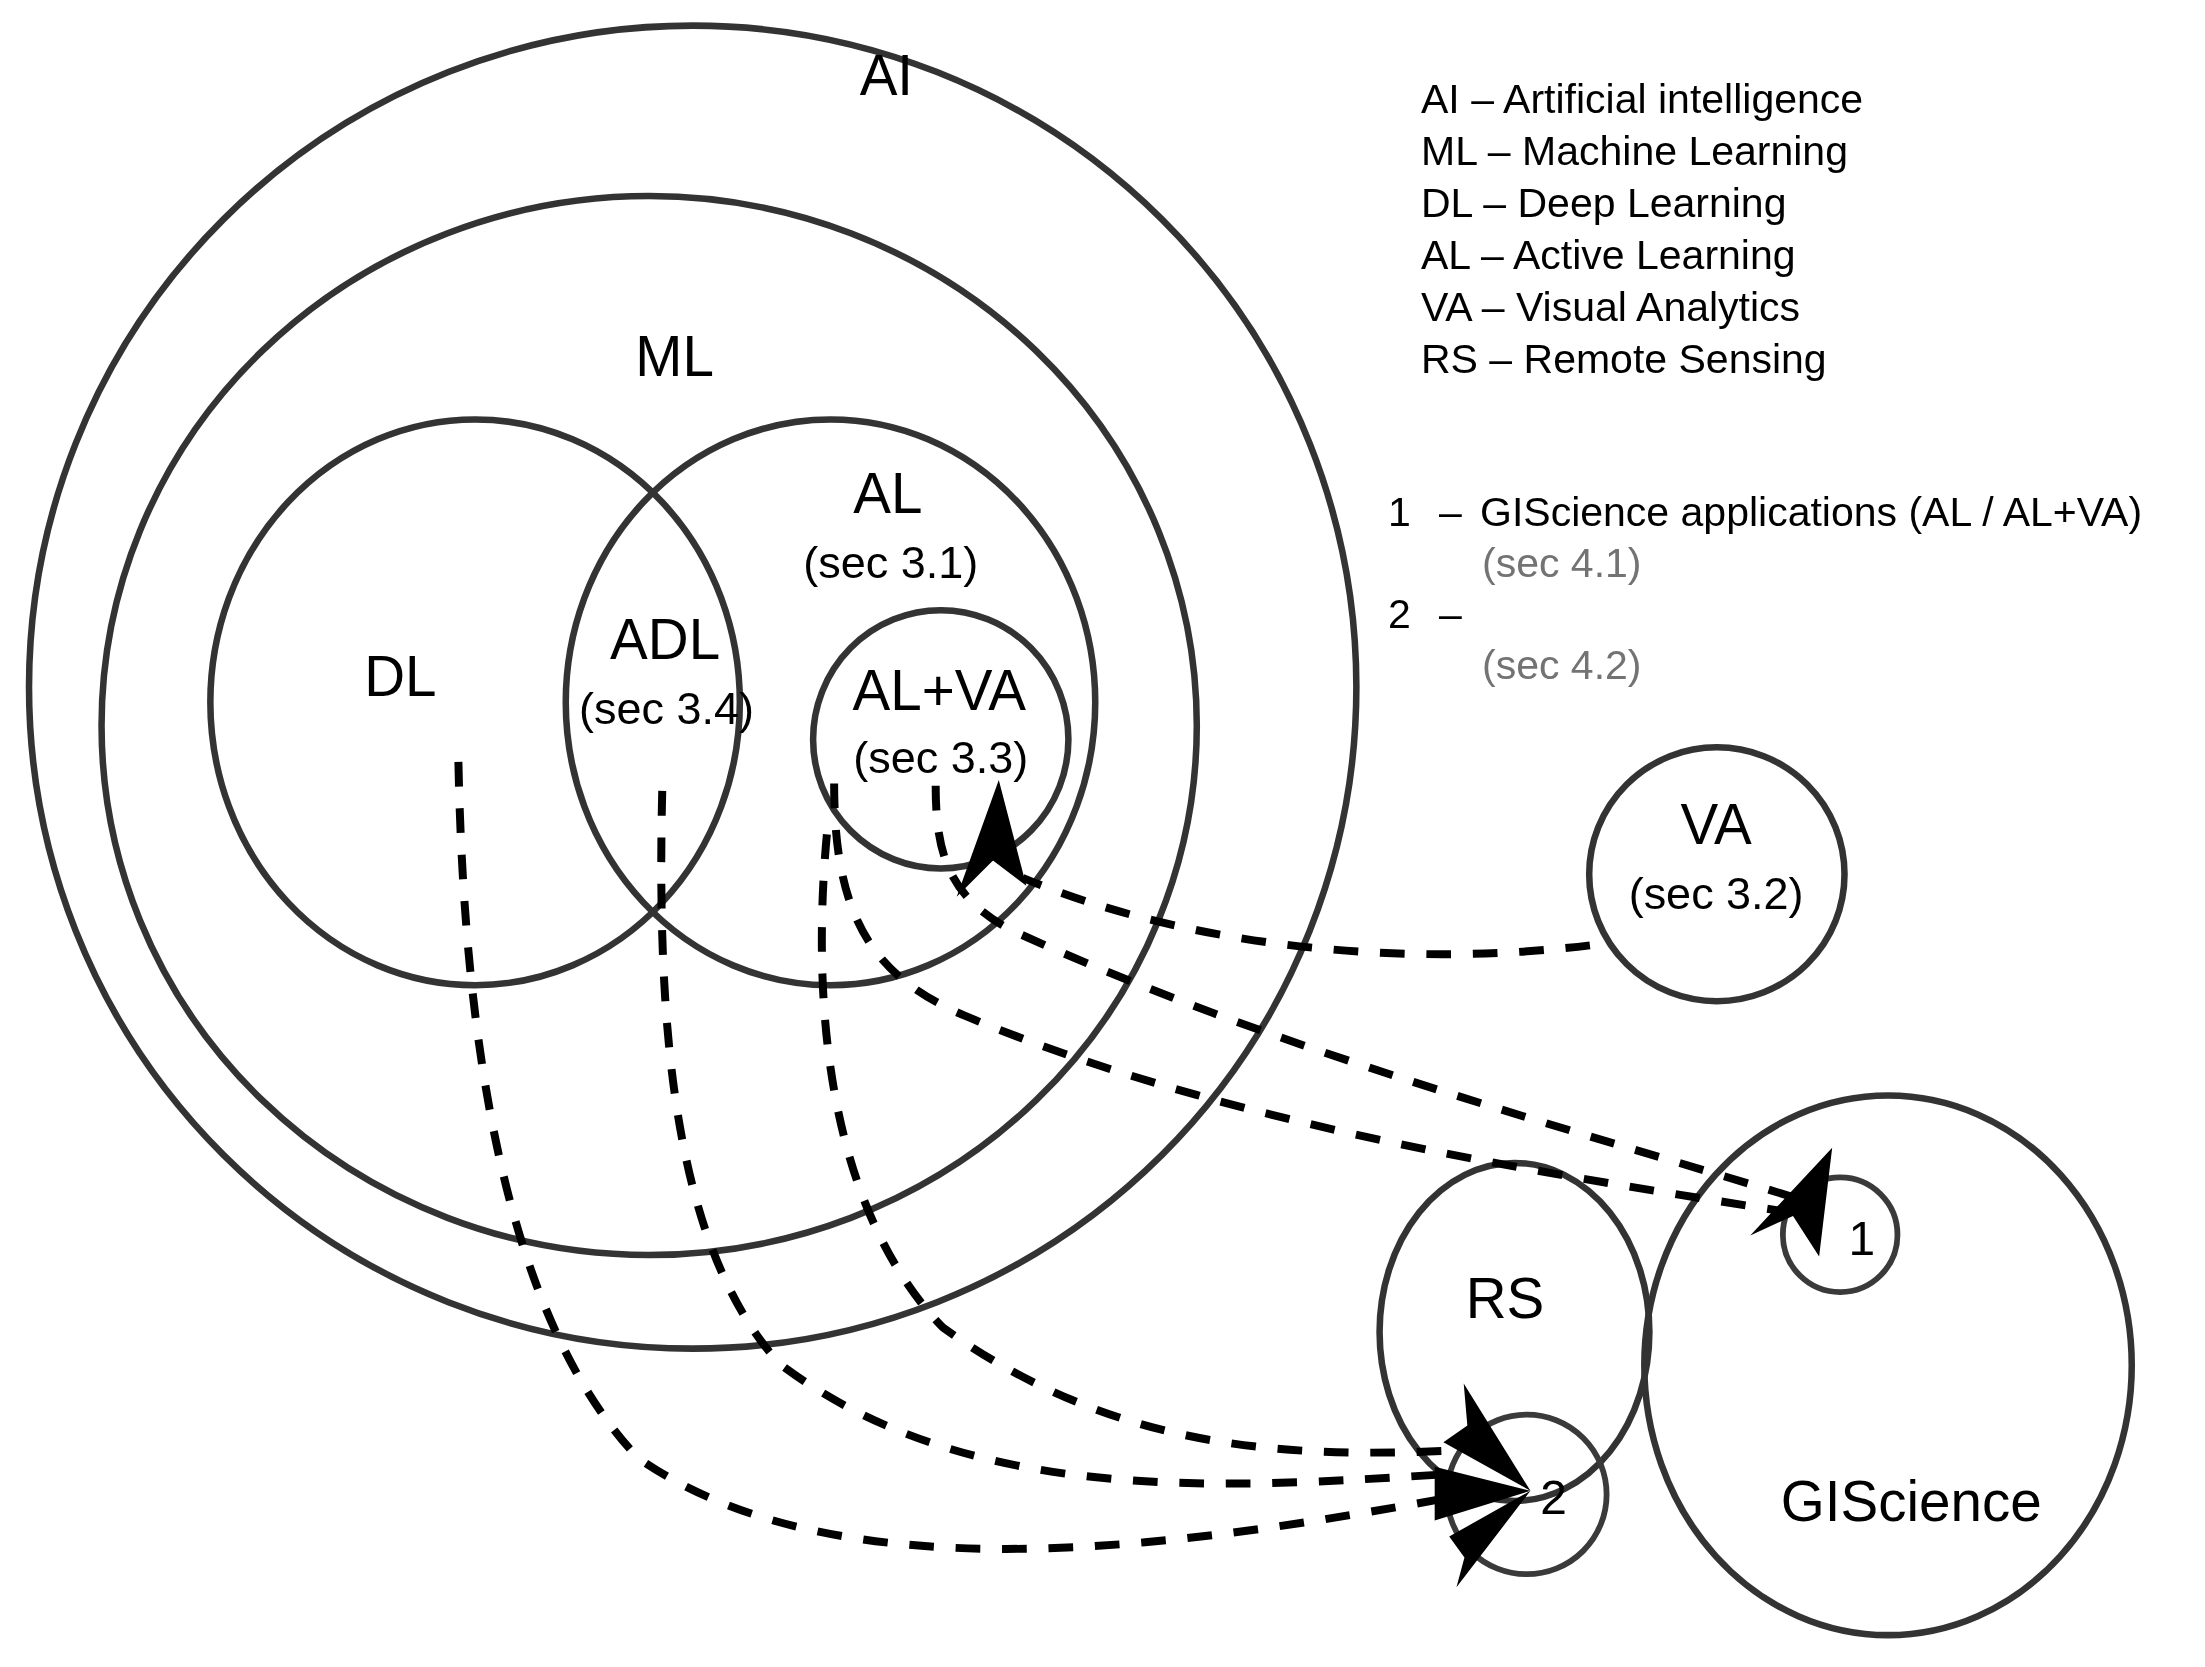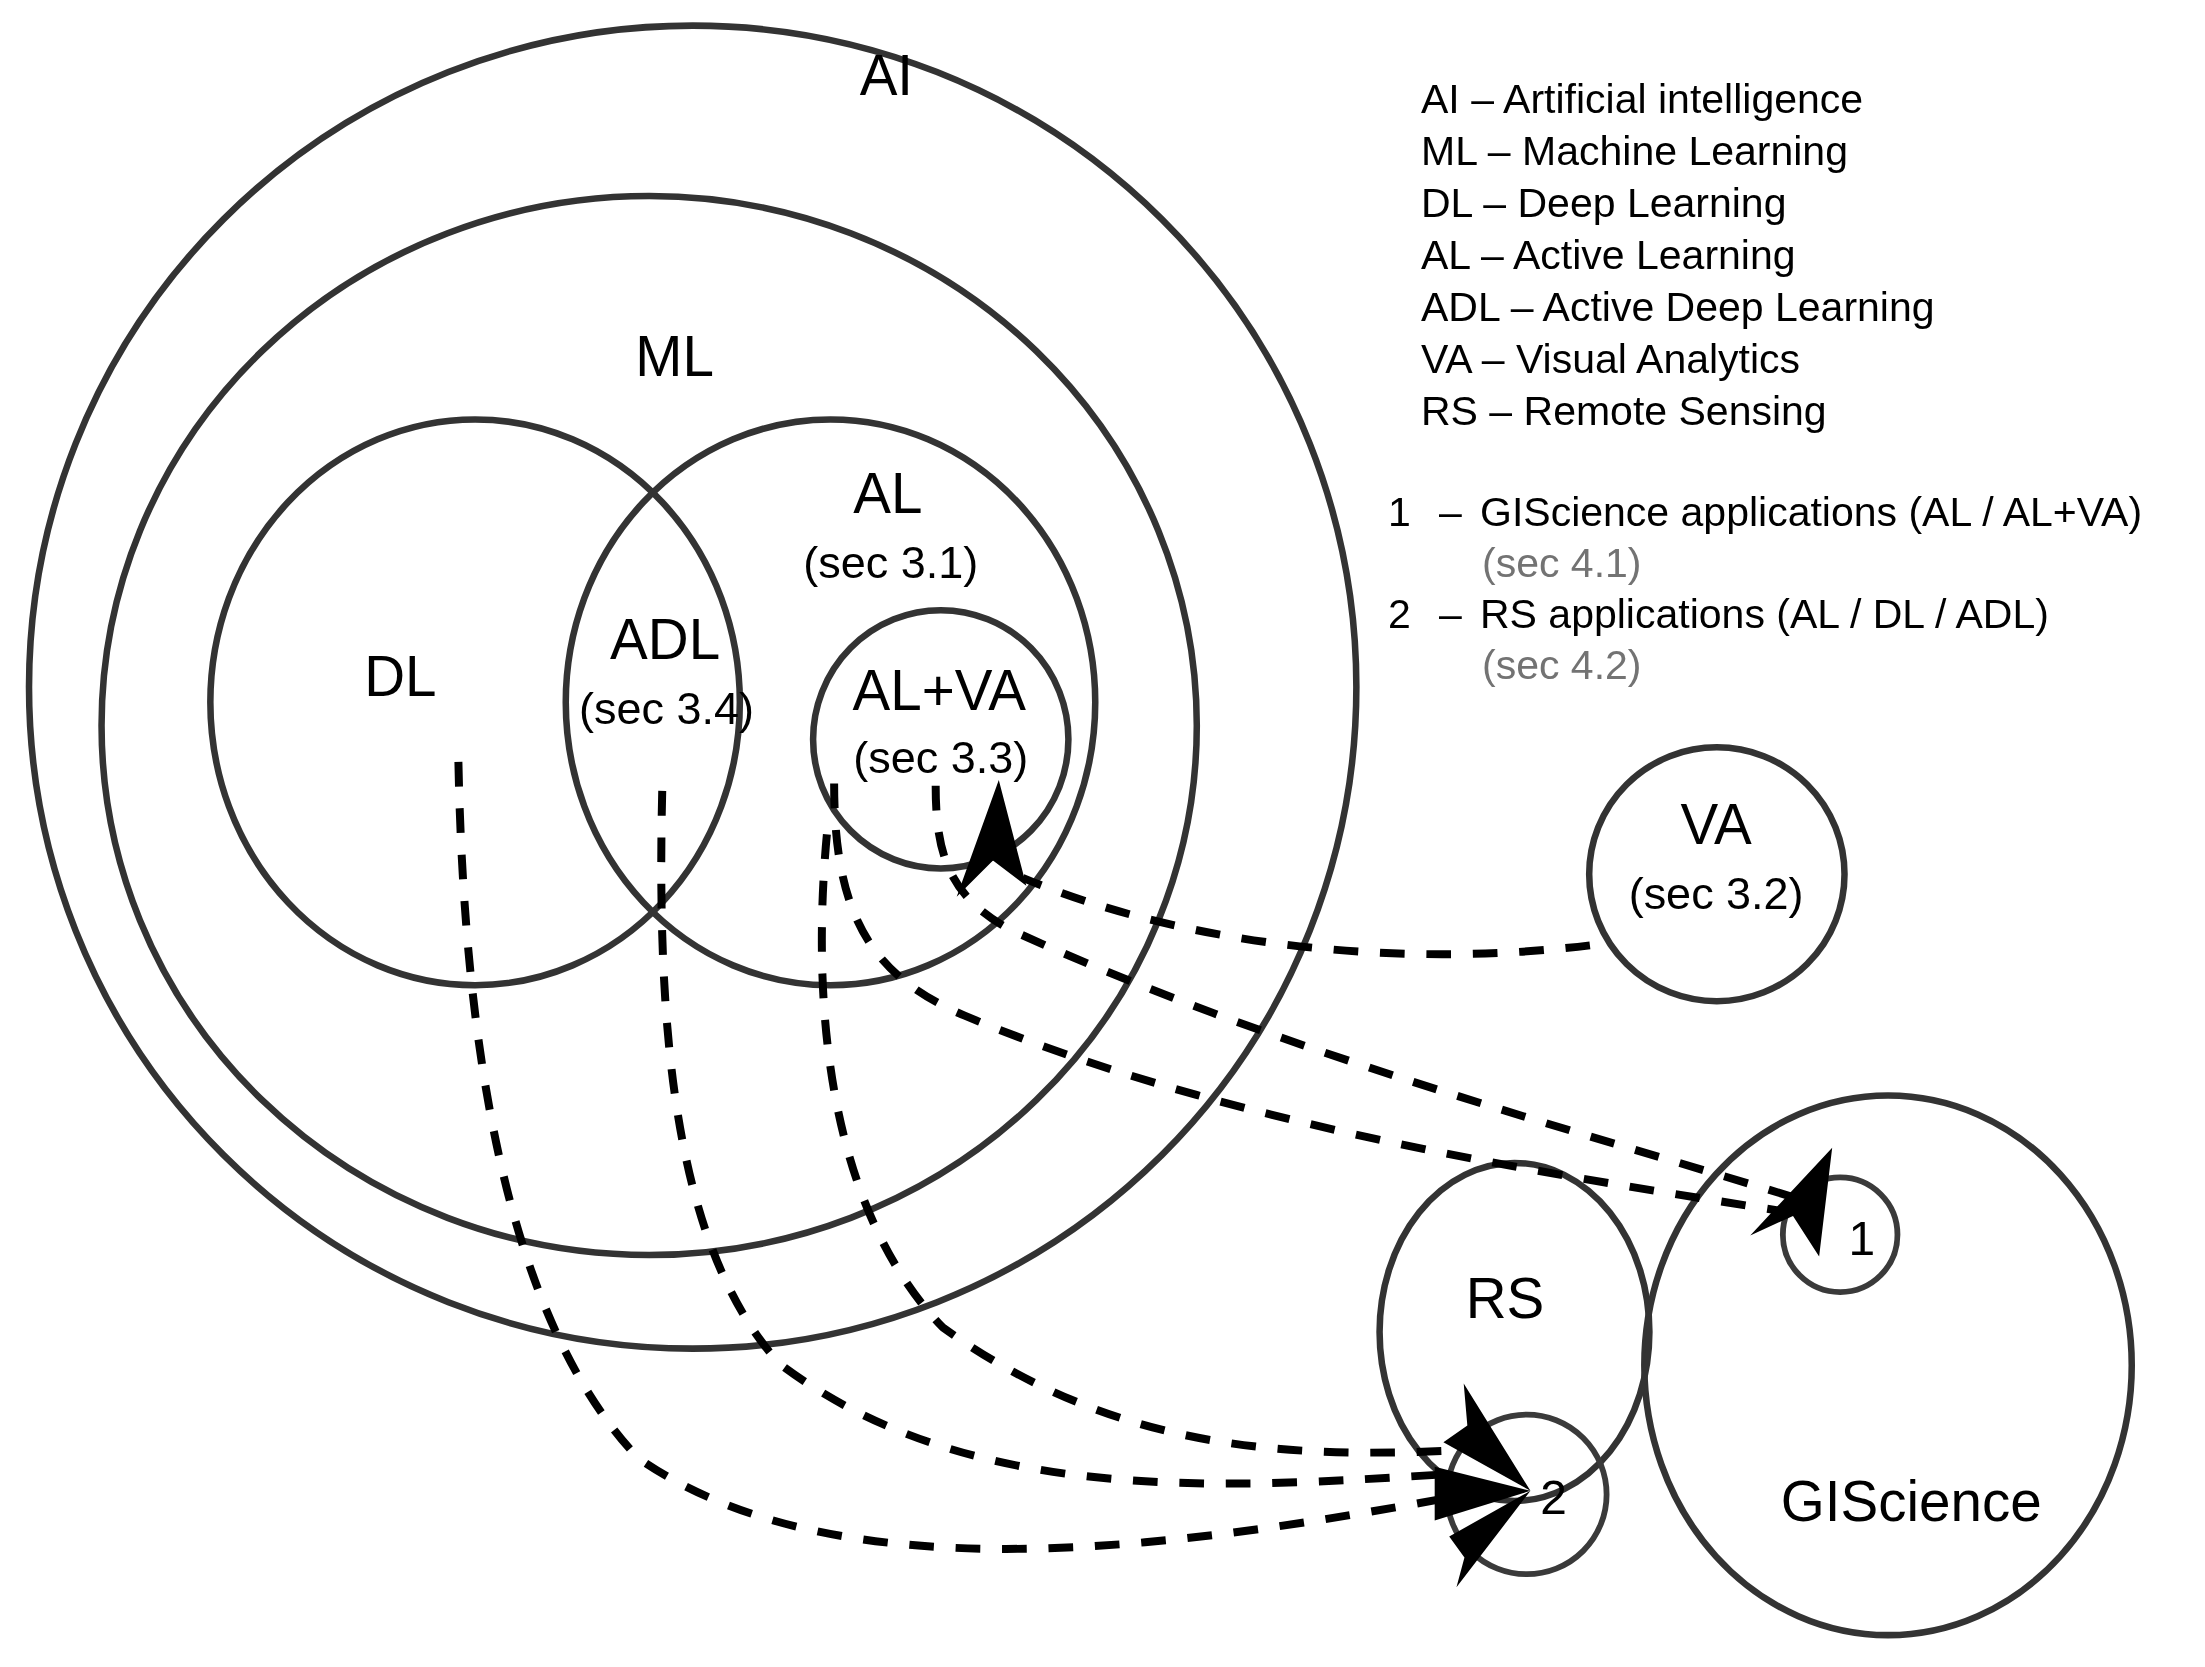--- a/index.html
+++ b/index.html
@@ -185,34 +185,32 @@
 
     <text class="venn-label label-num" x="2142" y="2070">2</text>
 
   </svg>
 
   <div id="legend-block">
     <div class="legend-line">AI – Artificial intelligence</div>
     <div class="legend-line">ML – Machine Learning</div>
     <div class="legend-line">DL – Deep Learning</div>
     <div class="legend-line">AL – Active Learning</div>
-    <div class="legend-line">ADL – Active Deep Learning</div>
     <div class="legend-line">VA – Visual Analytics</div>
     <div class="legend-line">RS – Remote Sensing</div>
   </div>
 
   <div id="notes-block">
     <div class="note-row">
       <span class="note-num">1</span>
       <span class="note-dash">–</span>
       <span class="note-text">GIScience applications (AL / AL+VA)</span>
     </div>
     <div class="note-sub">(sec 4.1)</div>
     <div class="note-row">
       <span class="note-num">2</span>
       <span class="note-dash">–</span>
-      <span class="note-text"> RS applications (AL / DL / ADL)</span>
     </div>
     <div class="note-sub">(sec 4.2)</div>
   </div>
 
 </div>
 
 
 </body></html>

